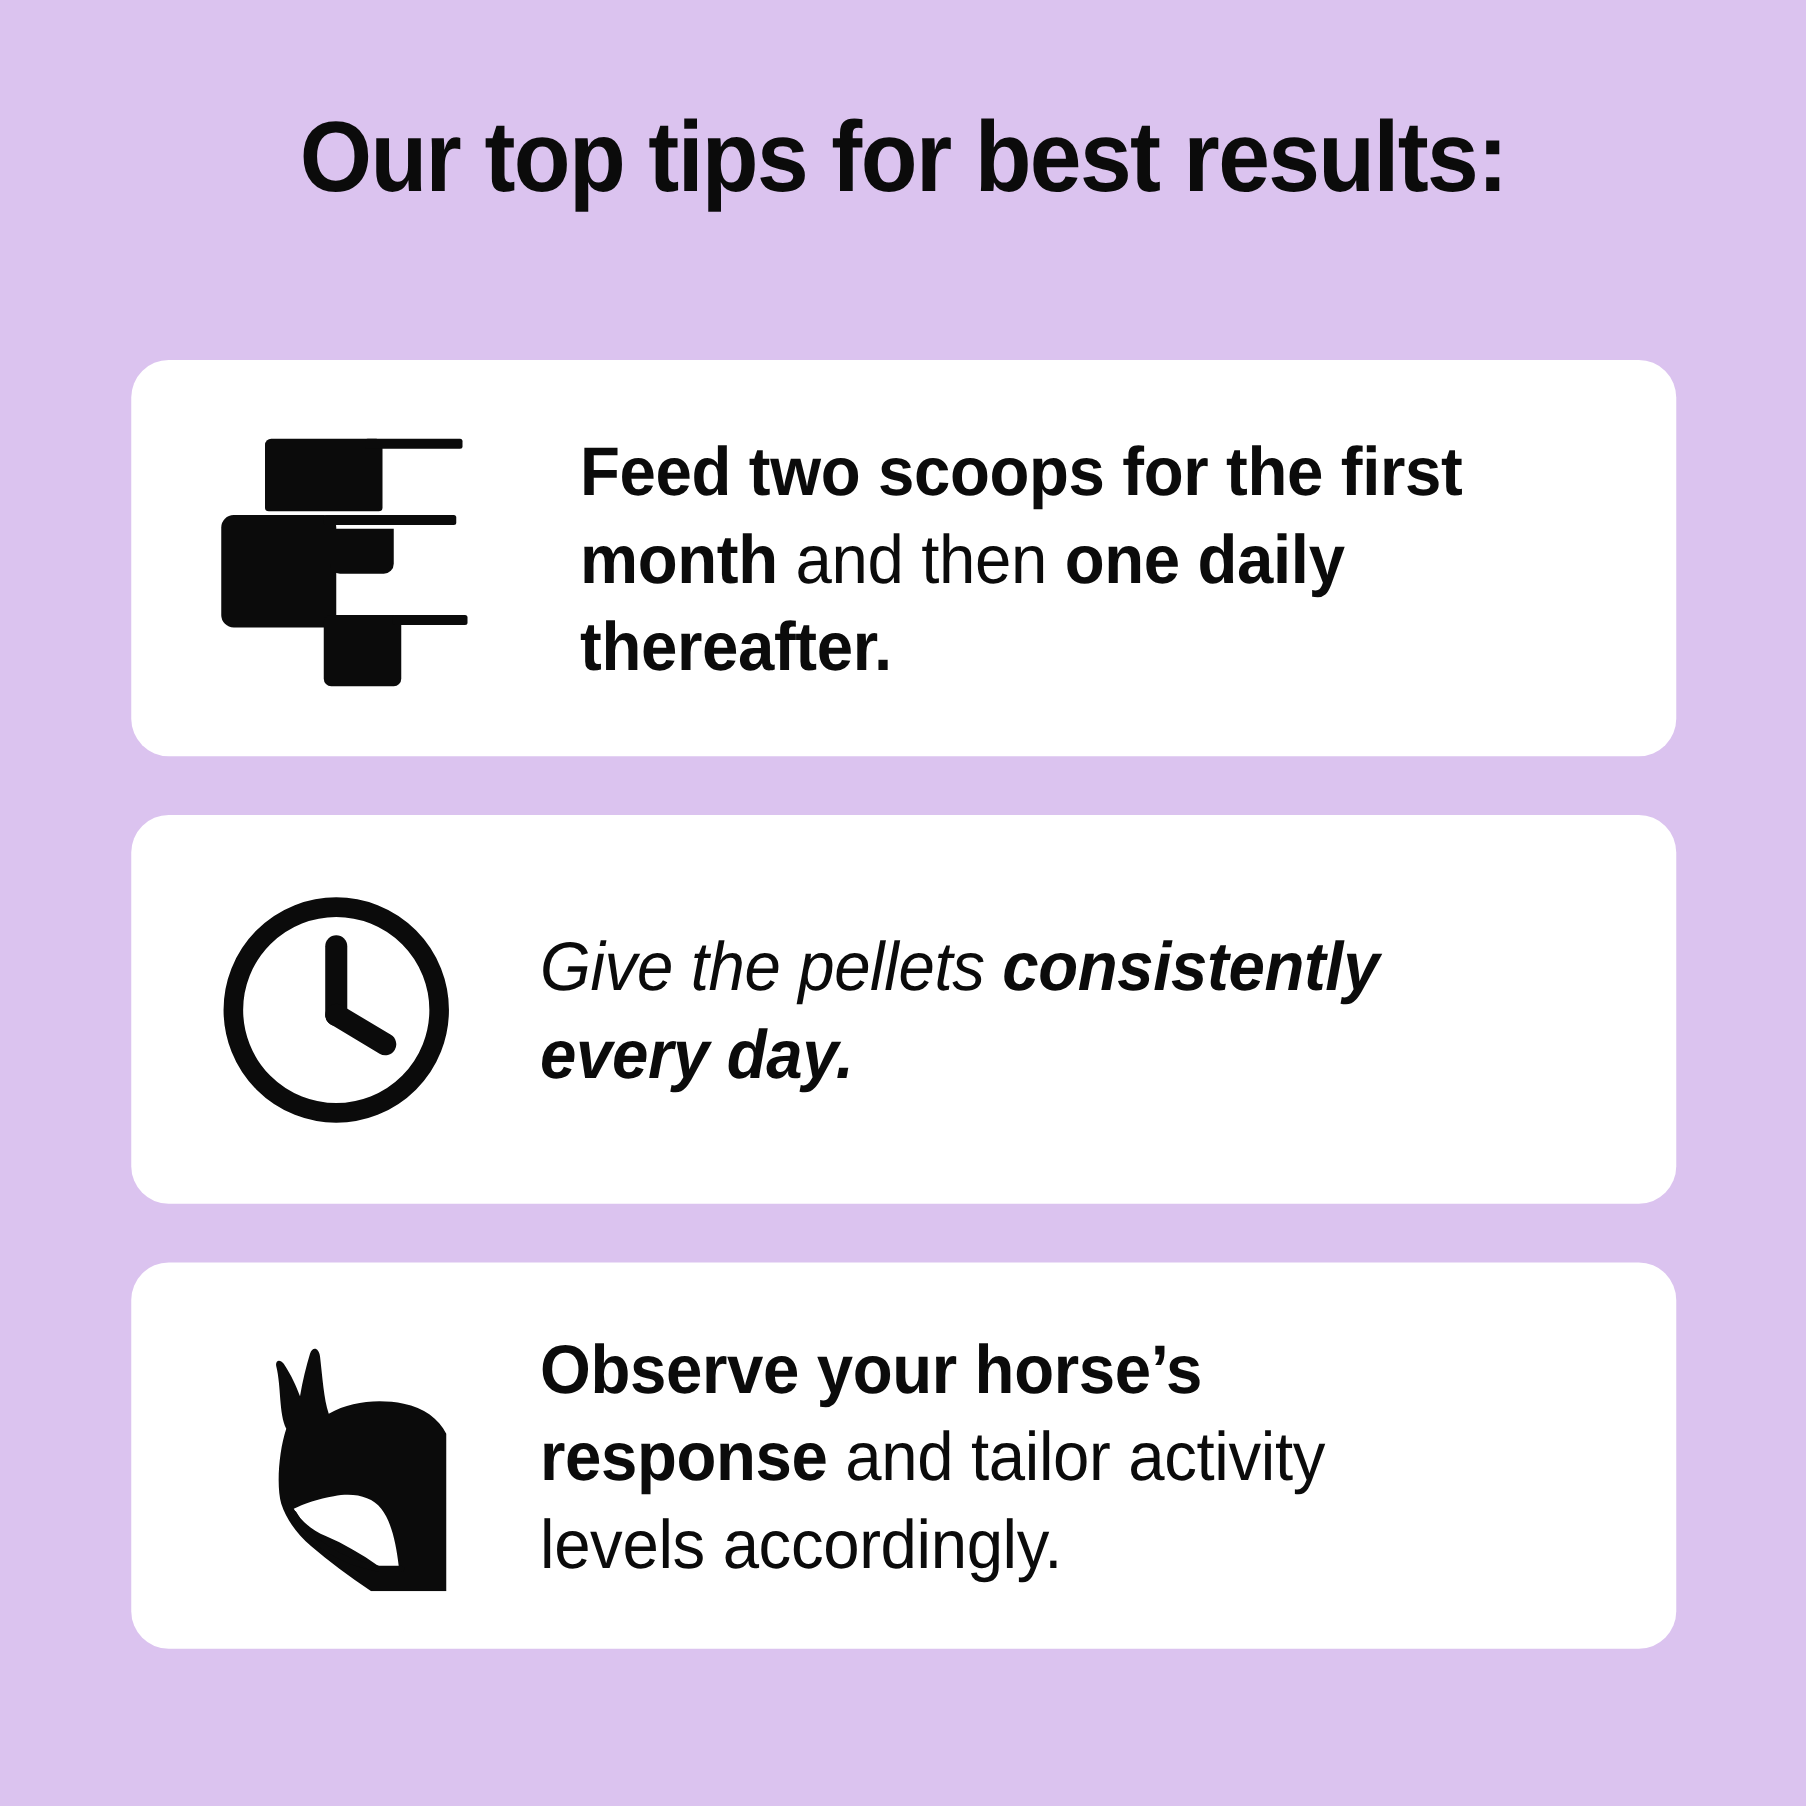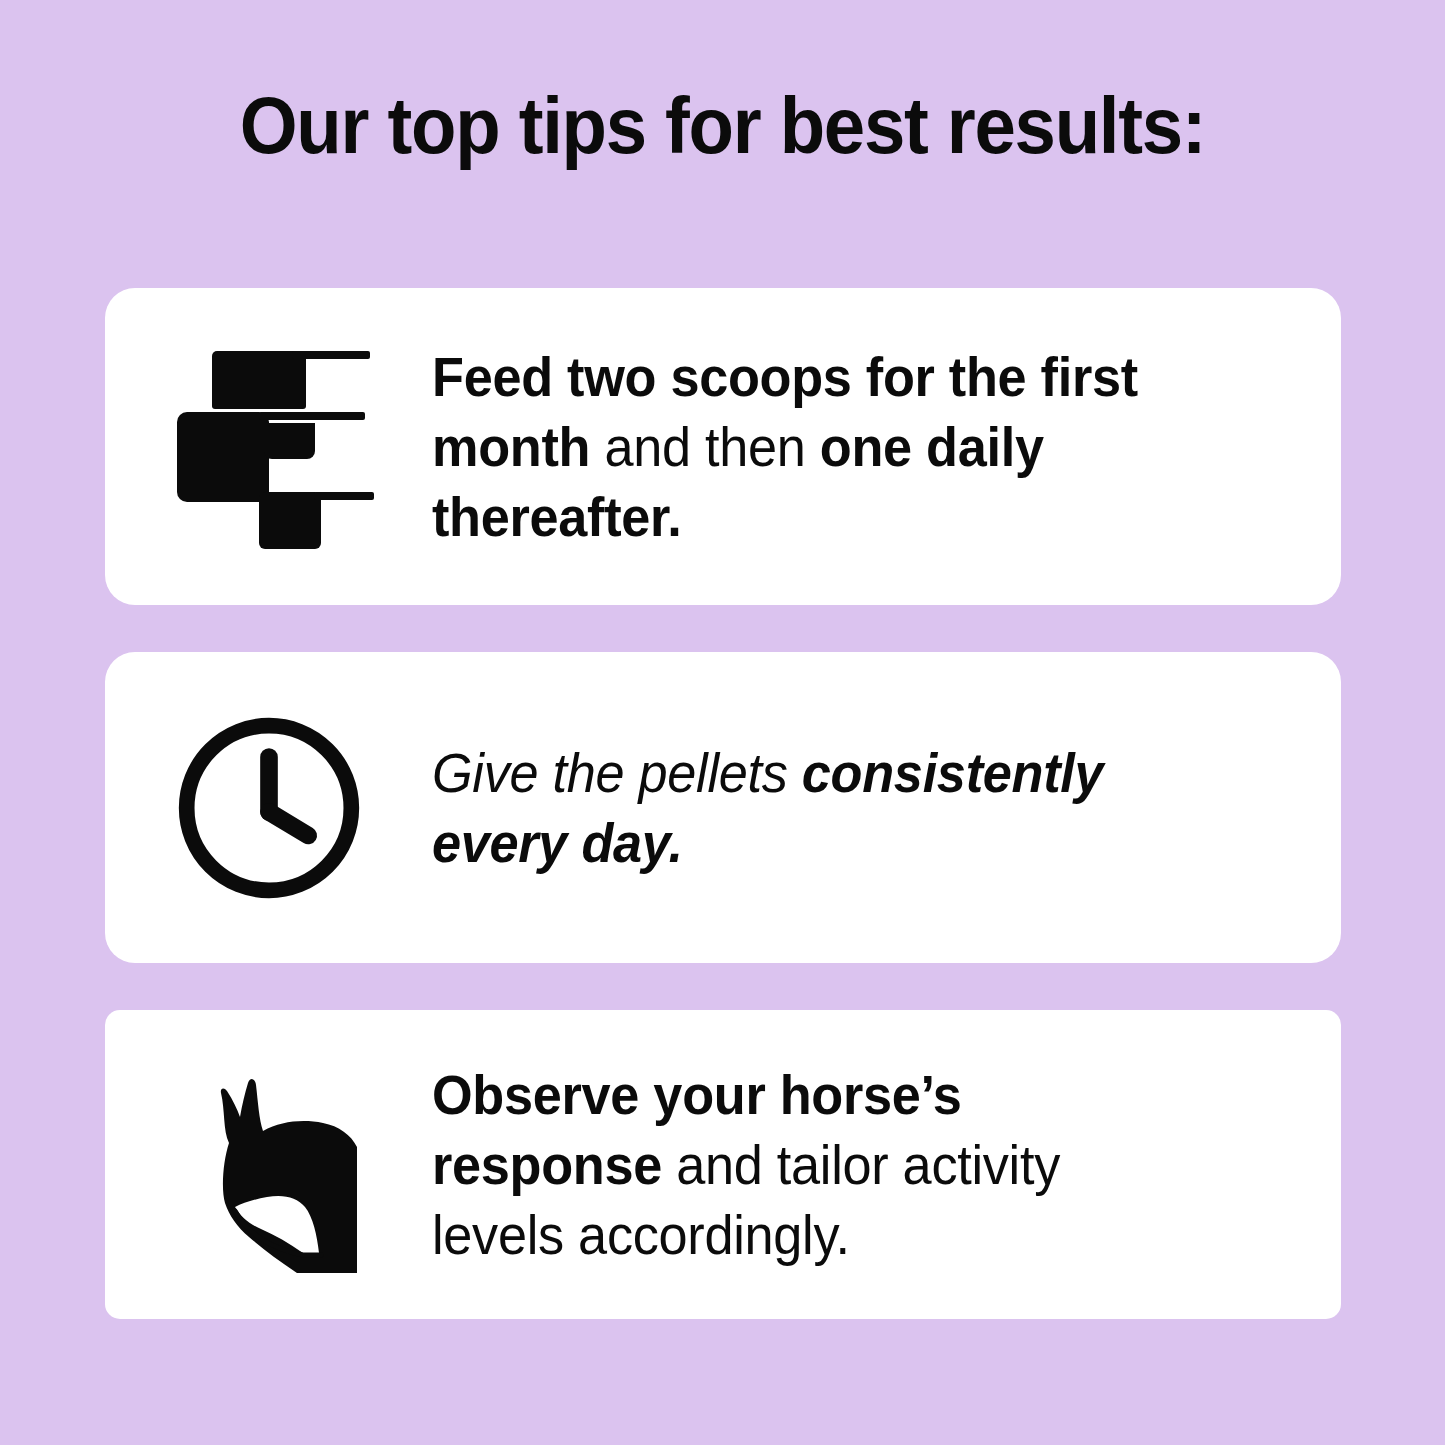--- a/index.html
+++ b/index.html
@@ -49,23 +49,23 @@
   .card {
     position: relative;
     width: 1236px;
     background: #ffffff;
     border-radius: 30px;
     box-sizing: border-box;
     display: flex;
     align-items: center;
     margin-bottom: 47px;
   }
-  .card-1 { height: 317px; }
+  .card-1 { height: 317px; gap: 32px; }
   .card-2 { height: 311px; font-style: italic; }
-  .card-3 { height: 309px; margin-bottom: 0; border-radius: 15px; }
+  .card-3 { height: 309px; margin-bottom: 0; }
 
   .icon-wrap {
     width: 327px;
     min-width: 327px;
     height: 100%;
     display: flex;
     align-items: center;
     justify-content: center;
     box-sizing: border-box;
   }

